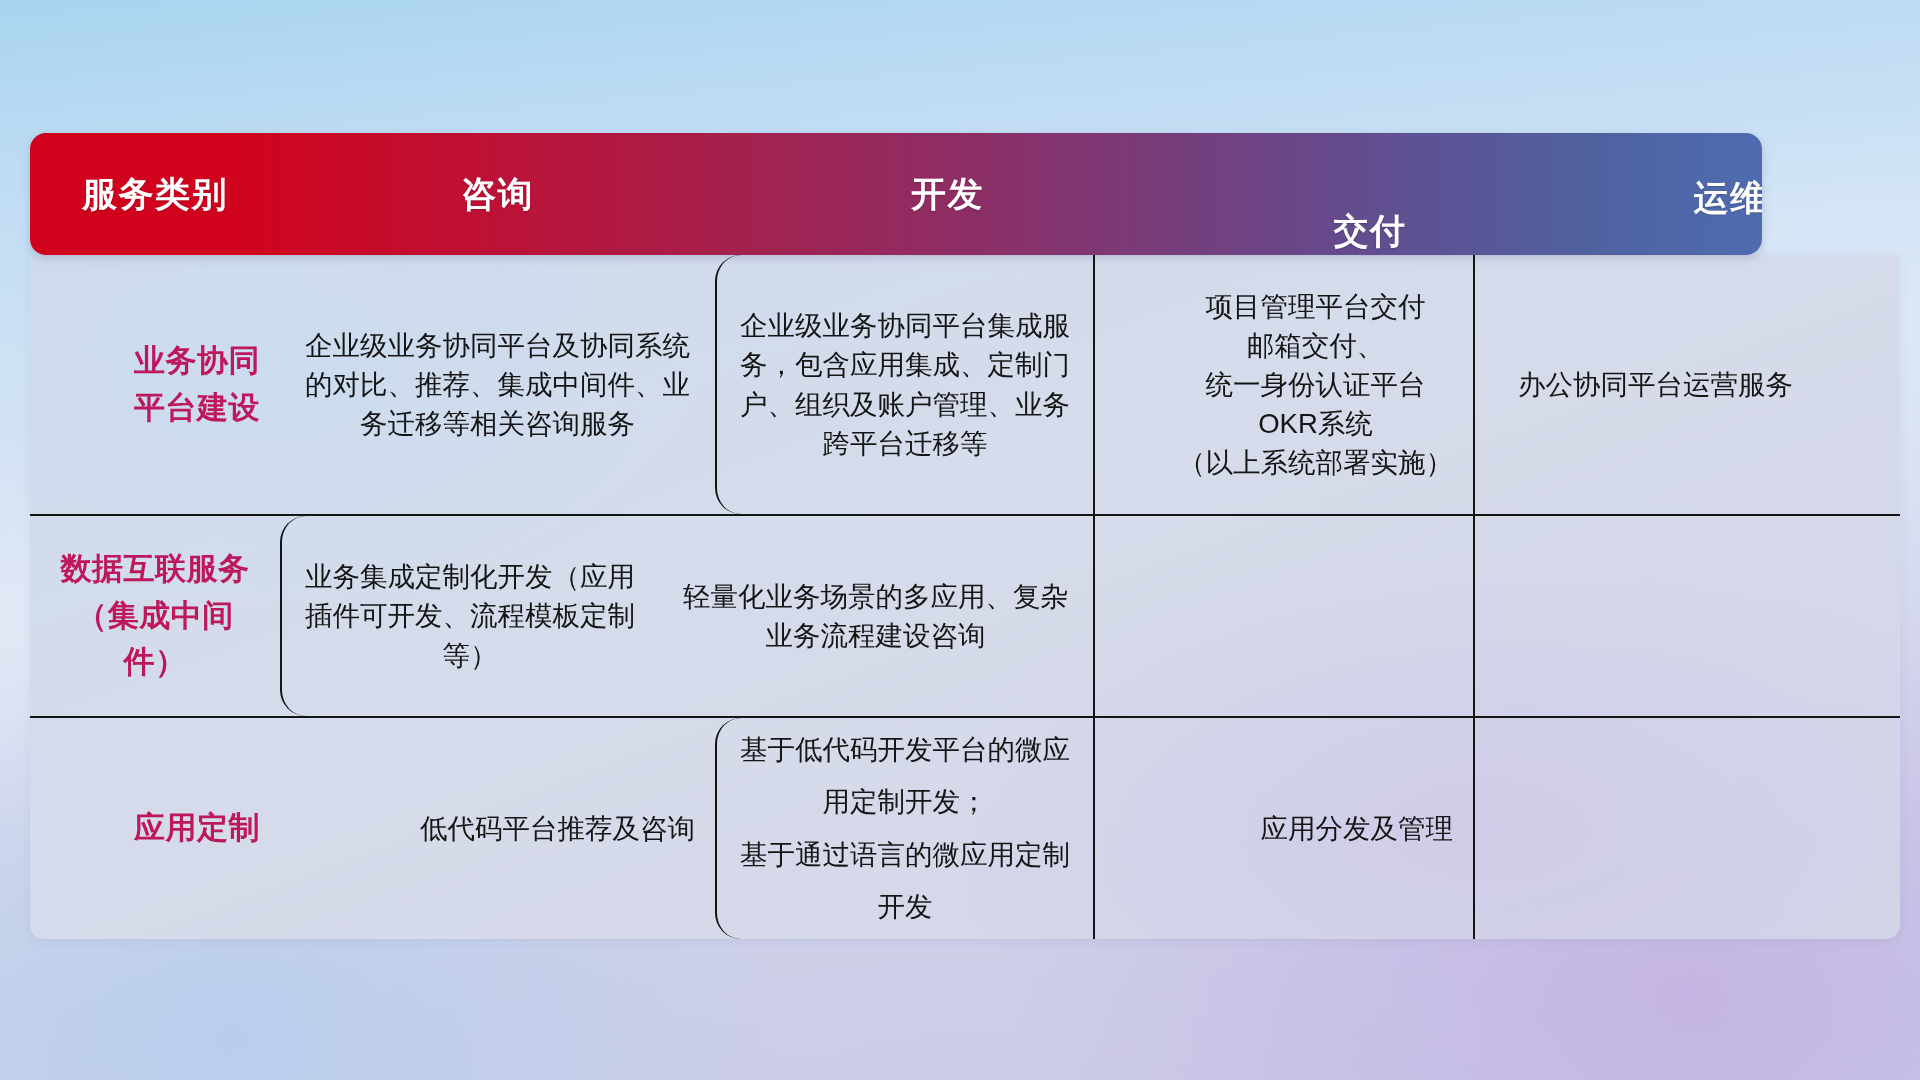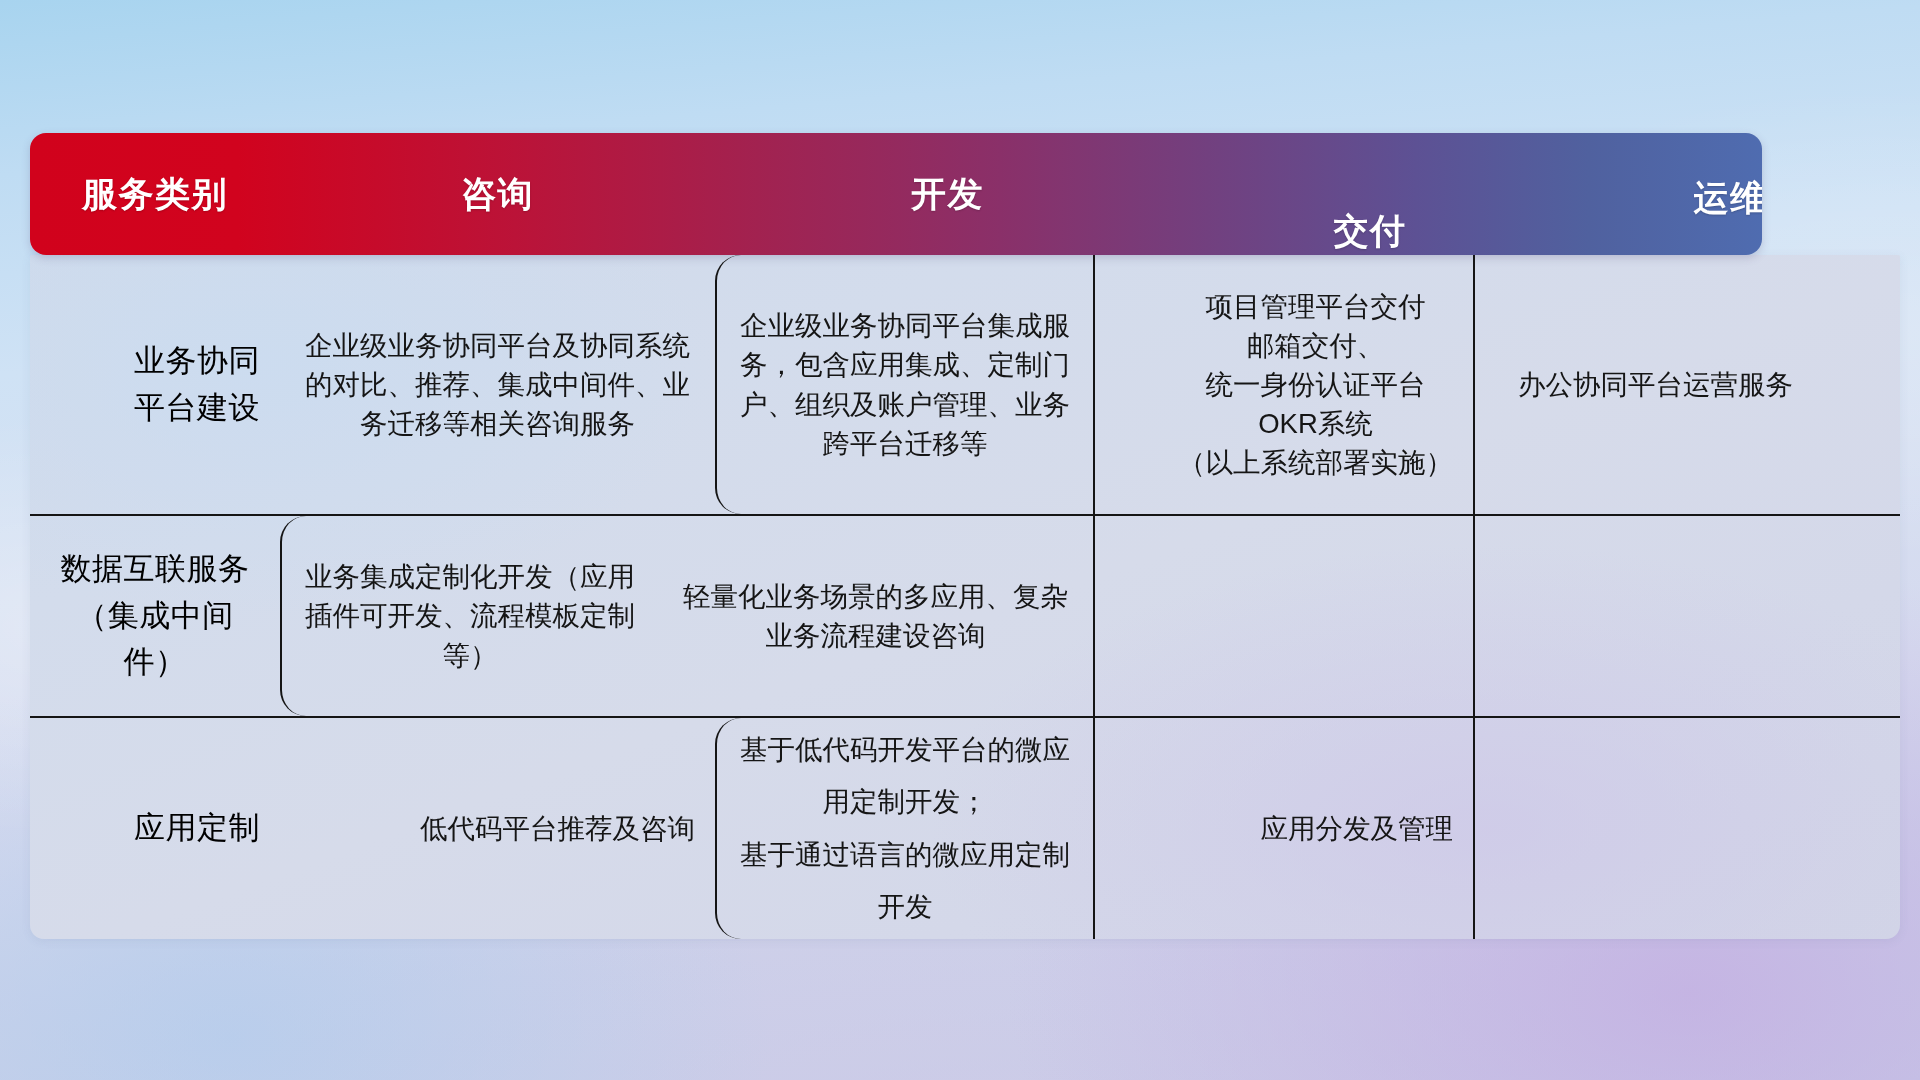--- a/index.html
+++ b/index.html
@@ -135,22 +135,22 @@
     align-items: center;
     justify-content: flex-end;
     text-align: center;
     padding: 6px 20px;
     color: #151515;
     font-size: 27.5px;
     line-height: 1.42;
   }
   .cell.cat {
     width: 250px;
-    color: #000000;
-    font-weight: normal;
+    color: #be185d;
+    font-weight: bold;
     font-size: 31px;
     line-height: 1.5;
     letter-spacing: 0.5px;
   }
   .cell.con { width: 435px; }
   .cell.dev { width: 378px; border-left: 2.5px solid #151515; border-radius: 26px; }
   .cell.del { width: 380px; border-left: 2.5px solid #151515; }
   .cell.ops { width: 340px; border-left: 2.5px solid #151515; }
 
   .cell .txt { display: block; }

